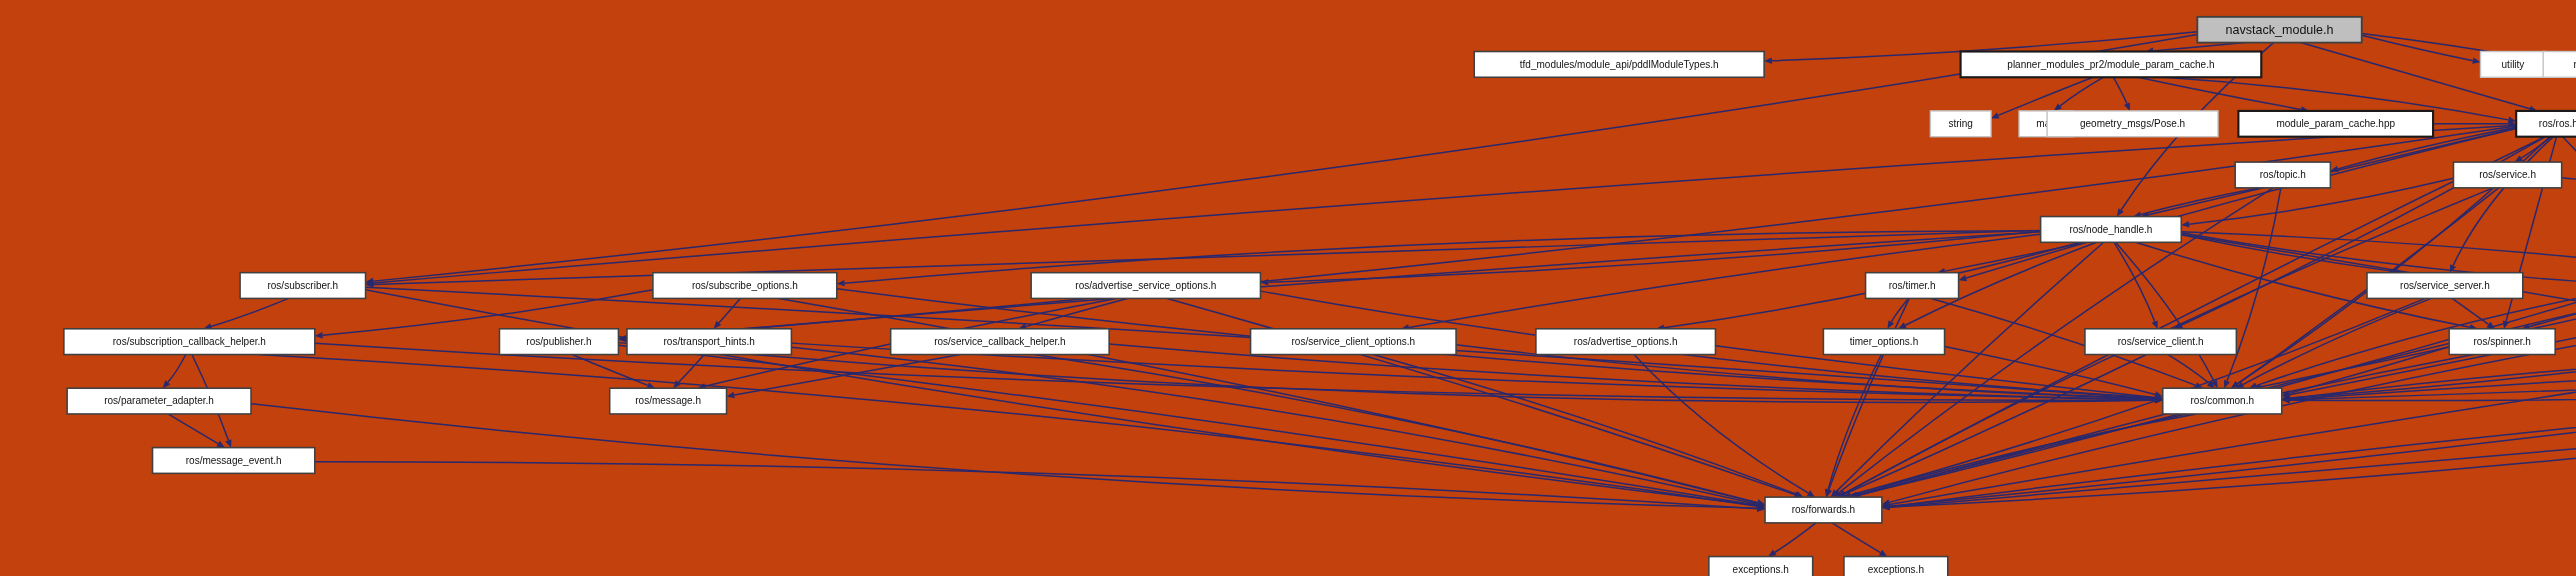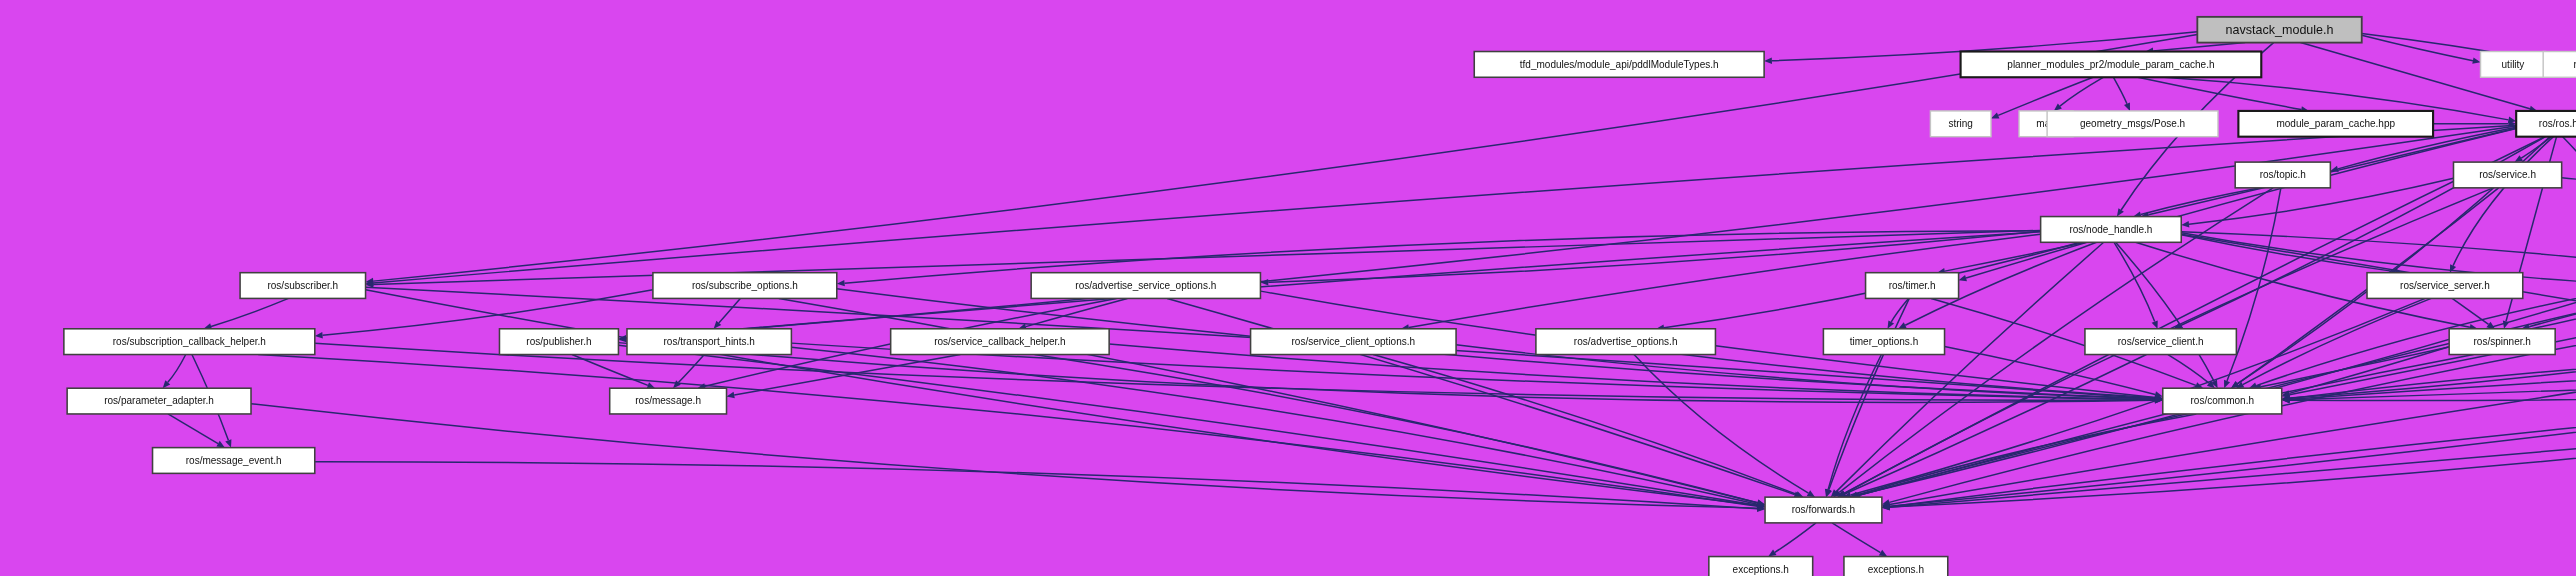--- a/index.html
+++ b/index.html
@@ -7,21 +7,21 @@
     padding: 0;
     background: #ffffff;
   }
   body {
     font-family: "Liberation Sans", sans-serif;
   }
   #graph-wrap {
     position: relative;
     width: 2576px;
     height: 576px;
-    background: #d946ef;
+    background: #c2410c;
     overflow: hidden;
   }
   svg#dep-graph {
     position: absolute;
     top: 0;
     left: 0;
     width: 2576px;
     height: 576px;
     display: block;
   }

